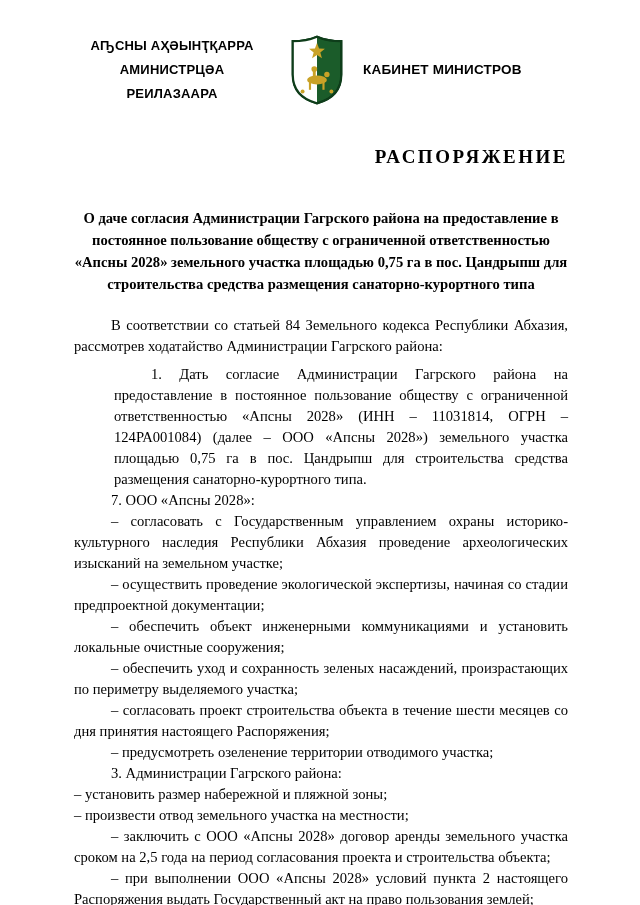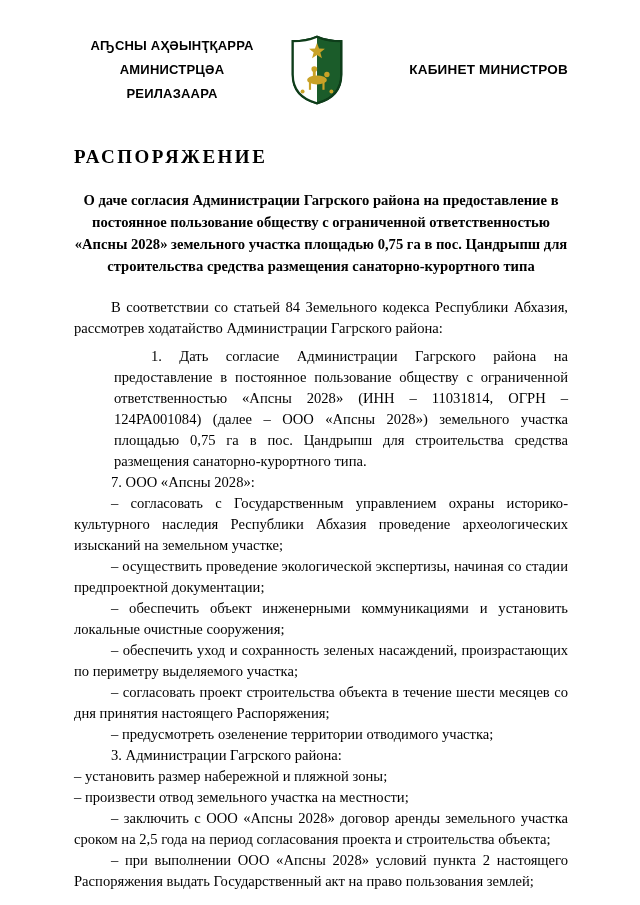--- a/index.html
+++ b/index.html
@@ -26,43 +26,43 @@
   }
   .org-left {
     width: 196px;
     text-align: center;
     font-size: 13px;
     line-height: 1.85;
     letter-spacing: 0.2px;
   }
   .org-right {
     width: 205px;
-    text-align: right;
+    text-align: left;
     font-size: 13.5px;
     line-height: 1.85;
     letter-spacing: 0.2px;
   }
   .emblem-wrap {
     width: 56px;
     height: 76px;
     flex: 0 0 auto;
     display: flex;
     align-items: center;
     justify-content: center;
   }
   .emblem-wrap svg { width: 54px; height: 74px; display: block; }
   .doc-title {
     margin-top: 38px;
-    text-align: left;
+    text-align: right;
     font-weight: bold;
     font-size: 19px;
     letter-spacing: 2.5px;
   }
   .subject {
-    margin-top: 22px;
+    margin-top: 40px;
     text-align: center;
     font-weight: bold;
     font-size: 14.6px;
     line-height: 1.5;
   }
   .body-text {
     margin-top: 19px;
     font-size: 14.6px;
     line-height: 1.44;
     text-align: justify;

